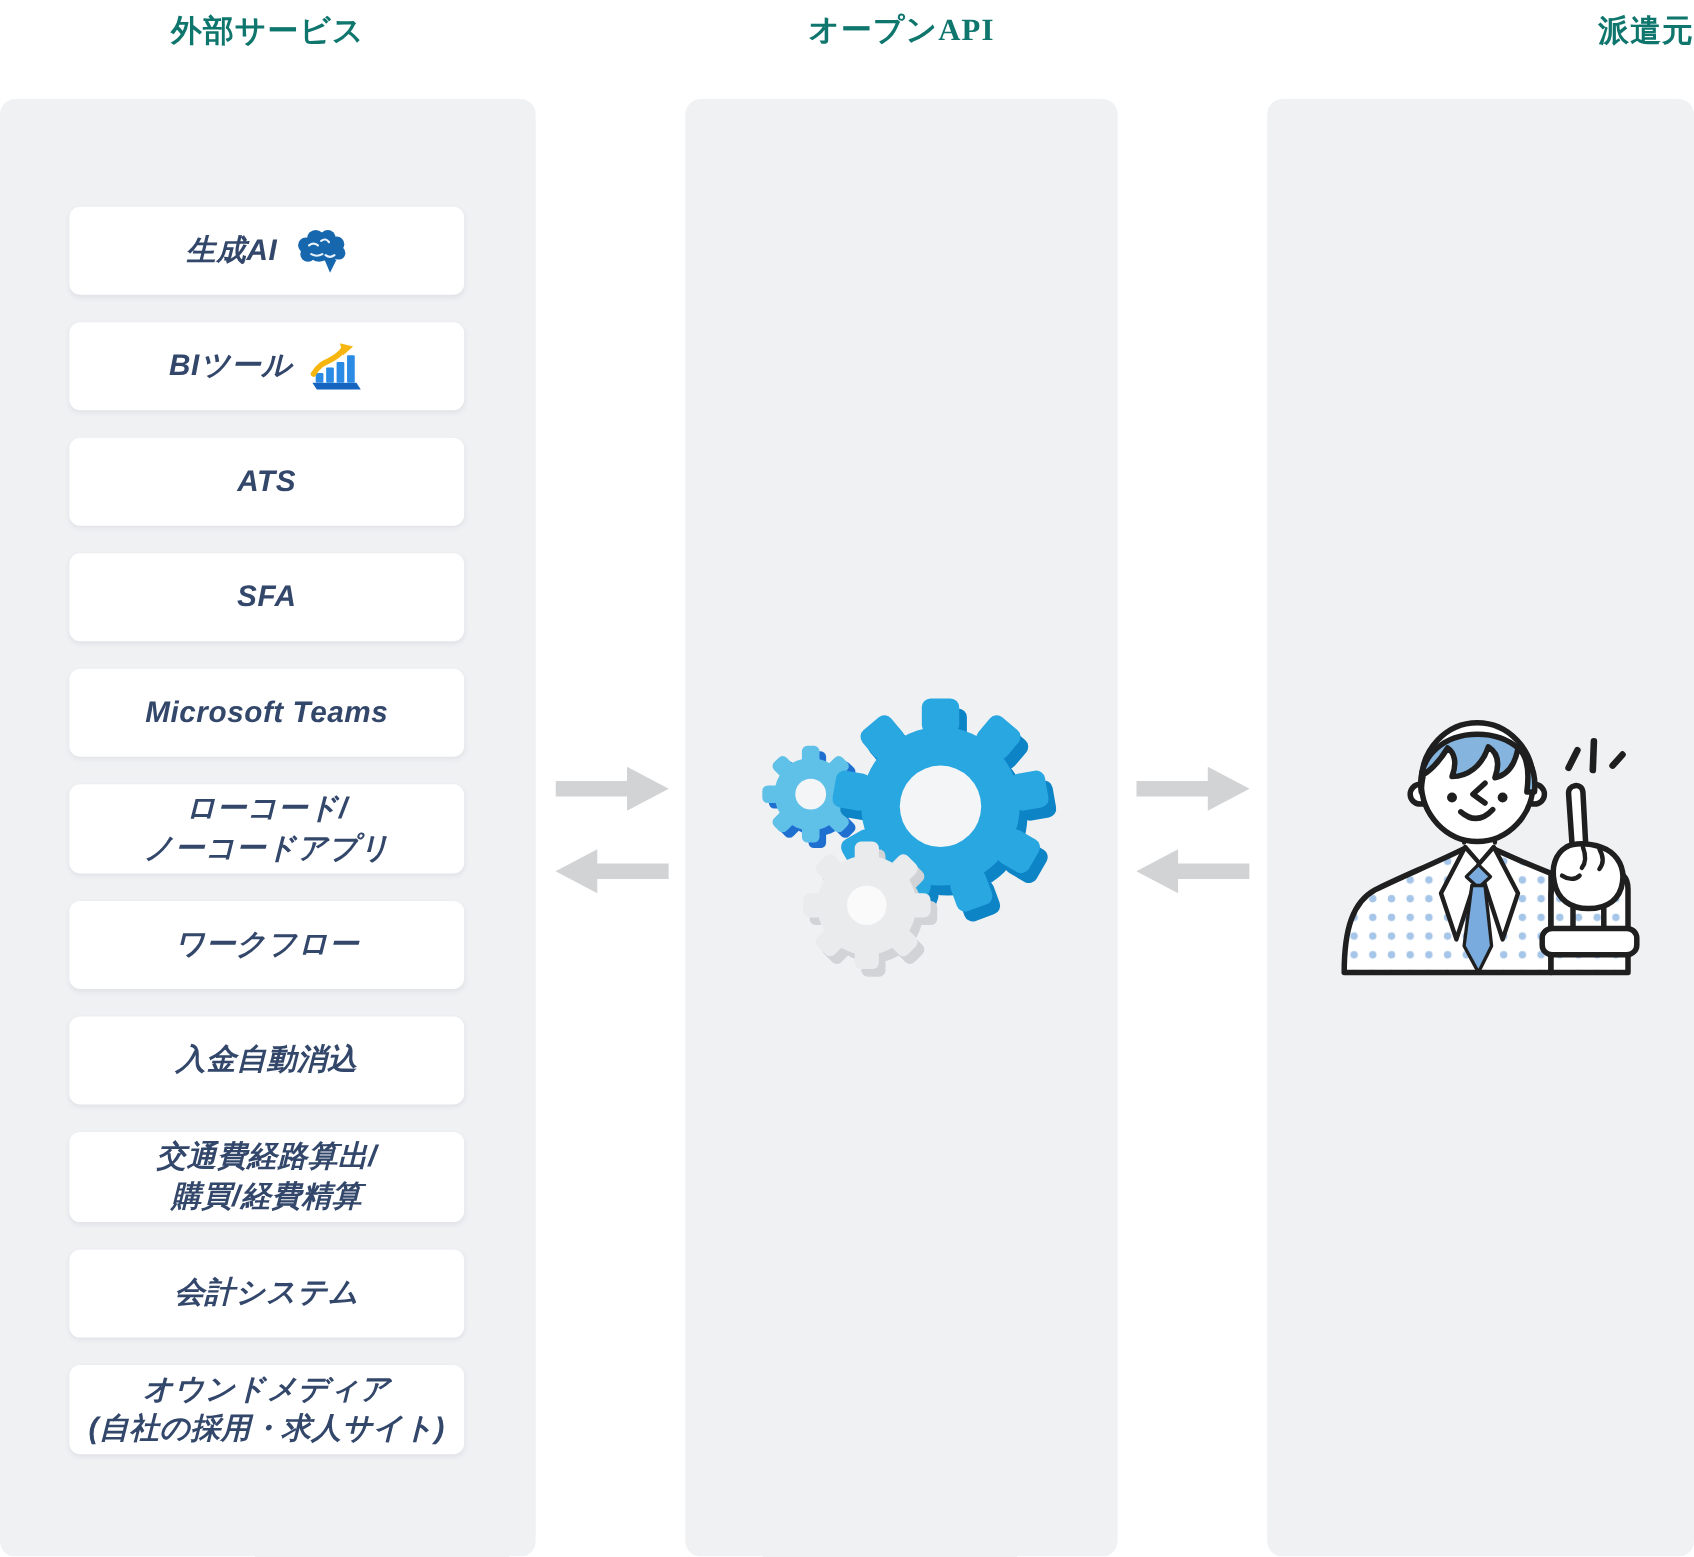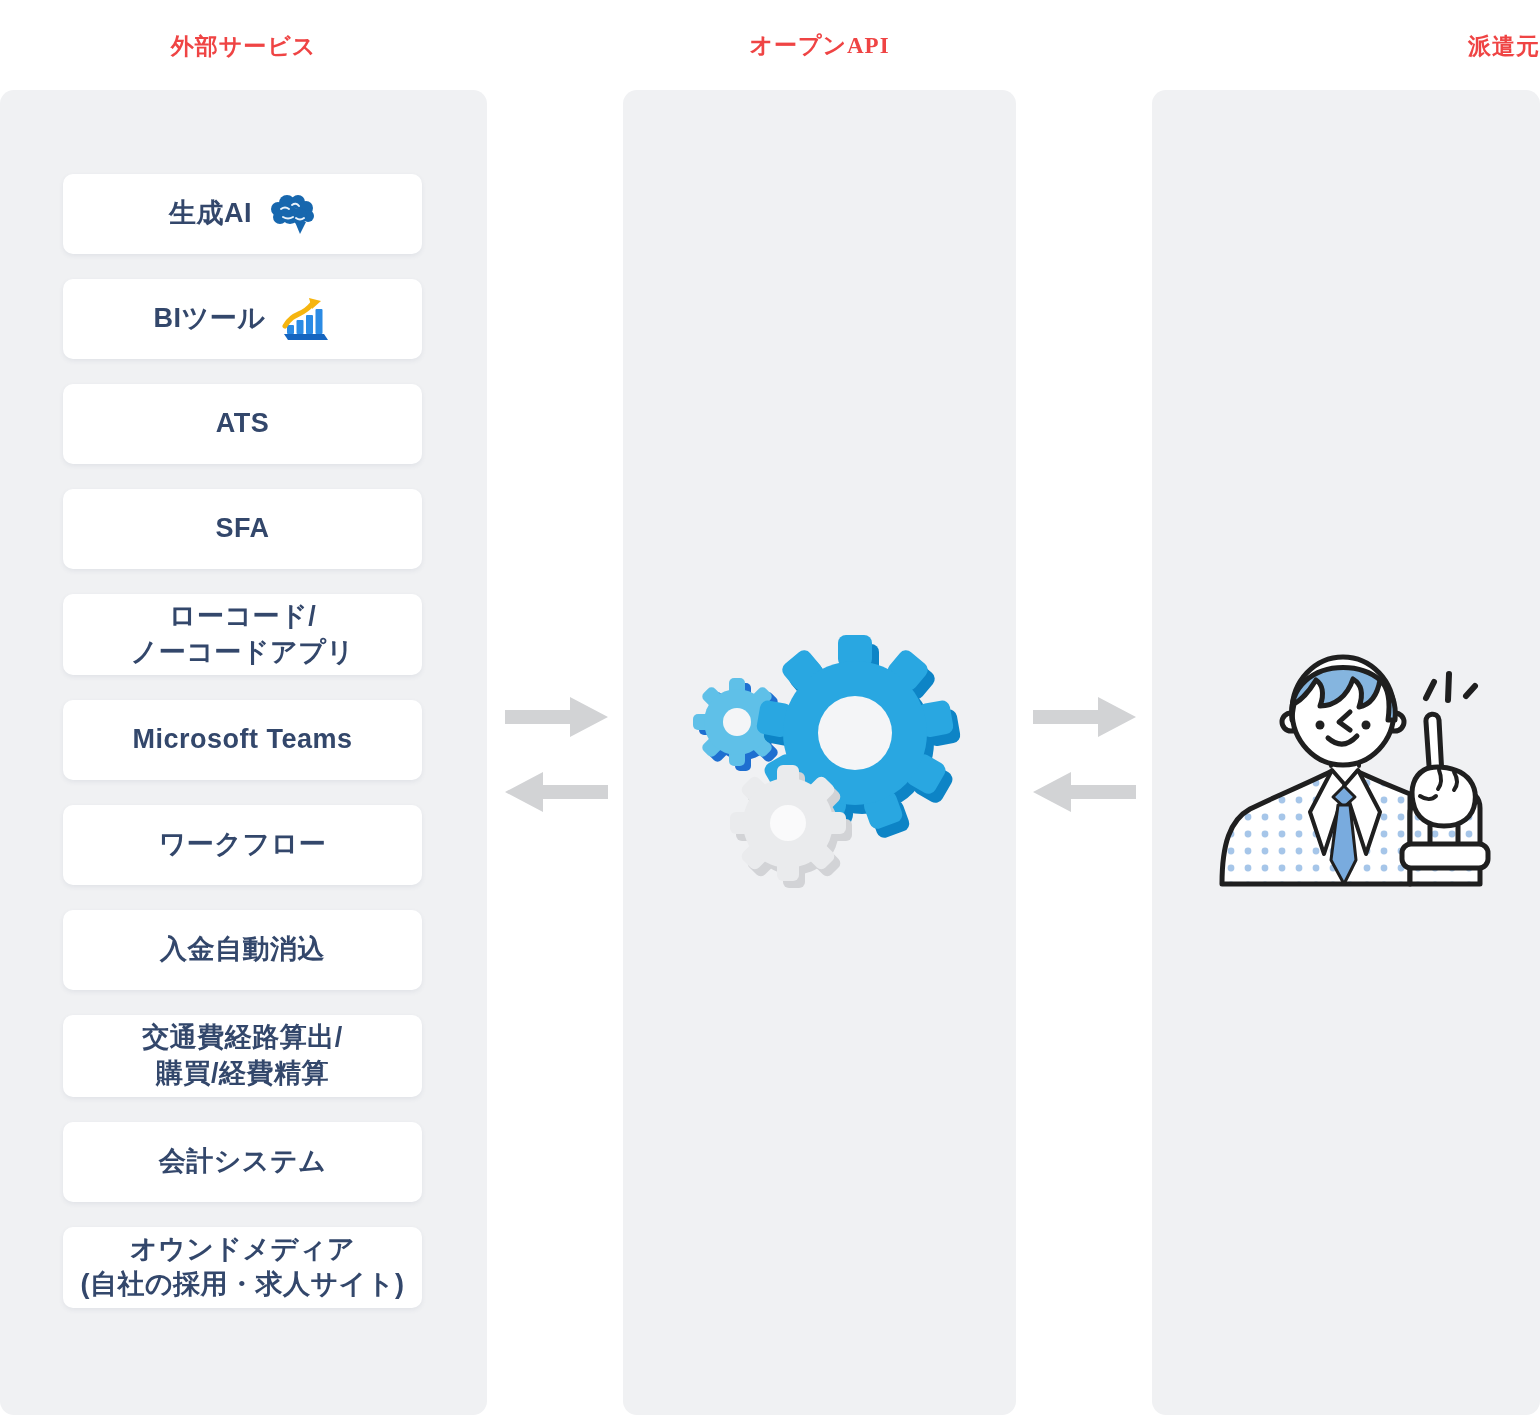--- a/index.html
+++ b/index.html
@@ -1,36 +1,36 @@
 <!DOCTYPE html>
 <html><head>
 <meta charset="utf-8">
 <style>
   html,body{margin:0;padding:0;}
   body{
     width:1540px;height:1415px;position:relative;background:#FFFFFF;
     font-family:"Liberation Sans","DejaVu Sans",sans-serif;overflow:hidden;
   }
   .col-header{
-    position:absolute;top:24px;height:44px;line-height:44px;
-    font-size:23px;font-weight:bold;color:#ef4444;text-align:center;
+    position:absolute;top:6px;height:44px;line-height:44px;
+    font-size:28px;font-weight:bold;color:#0f766e;text-align:center;
     letter-spacing:1px;
   }
   #header-left{left:0;width:487px;}
   #header-middle{left:623px;width:393px;font-family:Liberation Serif, serif;}
   #header-right{left:1152px;width:388px;text-align:right;}
   .panel{
     position:absolute;top:90px;bottom:0;background:#F0F1F3;border-radius:14px;
   }
   #panel-left{left:0;width:487px;}
   #panel-middle{left:623px;width:393px;}
   #panel-right{left:1152px;width:388px;}
   .cards{
-    position:absolute;left:63px;top:84px;width:359px;
-    display:flex;flex-direction:column;gap:25px;
+    position:absolute;left:63px;top:98px;width:359px;
+    display:flex;flex-direction:column;gap:25px;font-style:italic;
   }
   .card{
     background:#FFFFFF;border-radius:10px;min-height:80px;
     display:flex;align-items:center;justify-content:center;gap:16px;
     box-shadow:0 2px 5px rgba(50,70,100,0.08);
     padding:5px 8px;box-sizing:border-box;
   }
   .card-label{
     font-size:27px;font-weight:bold;color:#33476B;text-align:center;
     white-space:pre-line;line-height:1.32;letter-spacing:0.5px;
@@ -93,26 +93,26 @@
 
     <div class="card">
       <span class="card-label">ATS</span>
     </div>
 
     <div class="card">
       <span class="card-label">SFA</span>
     </div>
 
     <div class="card">
+      <span class="card-label">Microsoft Teams</span>
+    </div>
+
+    <div class="card">
       <span class="card-label">ローコード/
 ノーコードアプリ</span>
-    </div>
-
-    <div class="card">
-      <span class="card-label">Microsoft Teams</span>
     </div>
 
     <div class="card">
       <span class="card-label">ワークフロー</span>
     </div>
 
     <div class="card">
       <span class="card-label">入金自動消込</span>
     </div>
 

